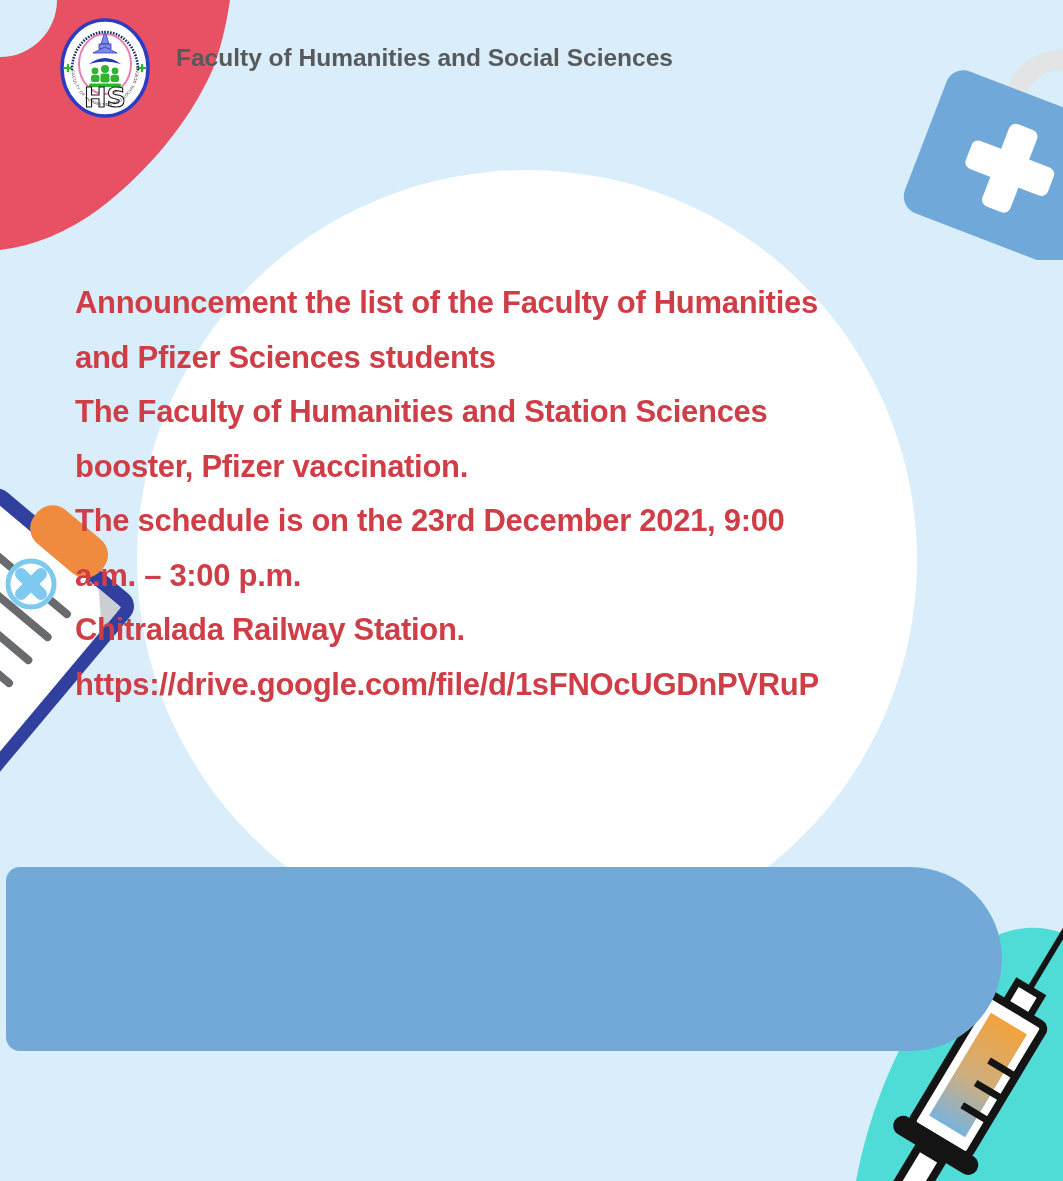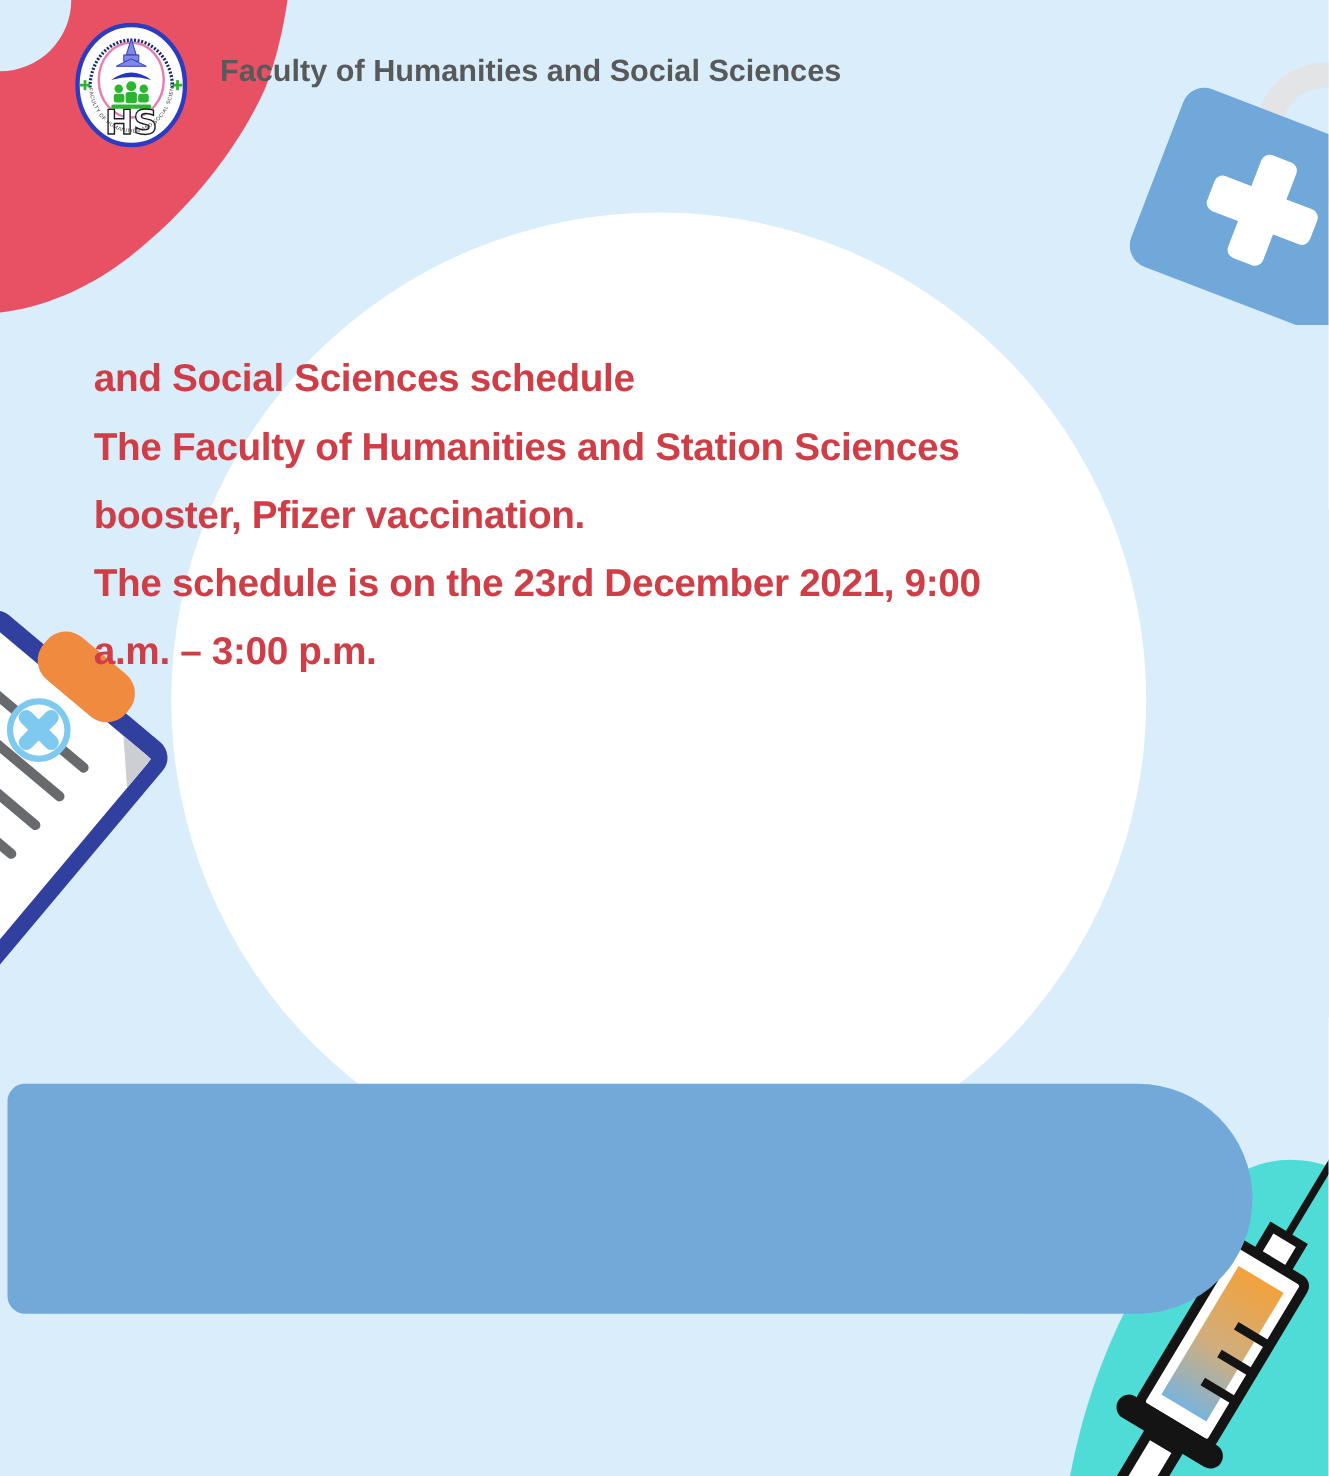--- a/index.html
+++ b/index.html
@@ -151,20 +151,23 @@
       <rect x="-48" y="72" width="96" height="20" rx="10" style="fill:var(--syringe-outline,#141414)"></rect>
       <rect x="-14" y="92" width="28" height="58" fill="#ffffff" stroke-width="8" style="stroke:var(--syringe-outline,#141414)"></rect>
       <rect x="-44" y="148" width="88" height="20" rx="10" style="fill:var(--syringe-outline,#141414)"></rect>
       <rect x="-11" y="168" width="22" height="45" fill="#ffffff" stroke-width="8" style="stroke:var(--syringe-outline,#141414)"></rect>
     </g>
   </svg>
 
   <div class="abs blue-bar"></div>
 
   <div class="abs announcement">
-    <div>and Social Sciences schedule</div>
+    <div>Announcement the list of the Faculty of Humanities</div>
+    <div>and Pfizer Sciences students</div>
     <div>The Faculty of Humanities and Station Sciences</div>
     <div>booster, Pfizer vaccination.</div>
     <div>The schedule is on the 23rd December 2021, 9:00</div>
     <div>a.m. – 3:00 p.m.</div>
+    <div>Chitralada Railway Station.</div>
+    <div>https://drive.google.com/file/d/1sFNOcUGDnPVRuP</div>
   </div>
 
 </div>
 
 </body></html>

